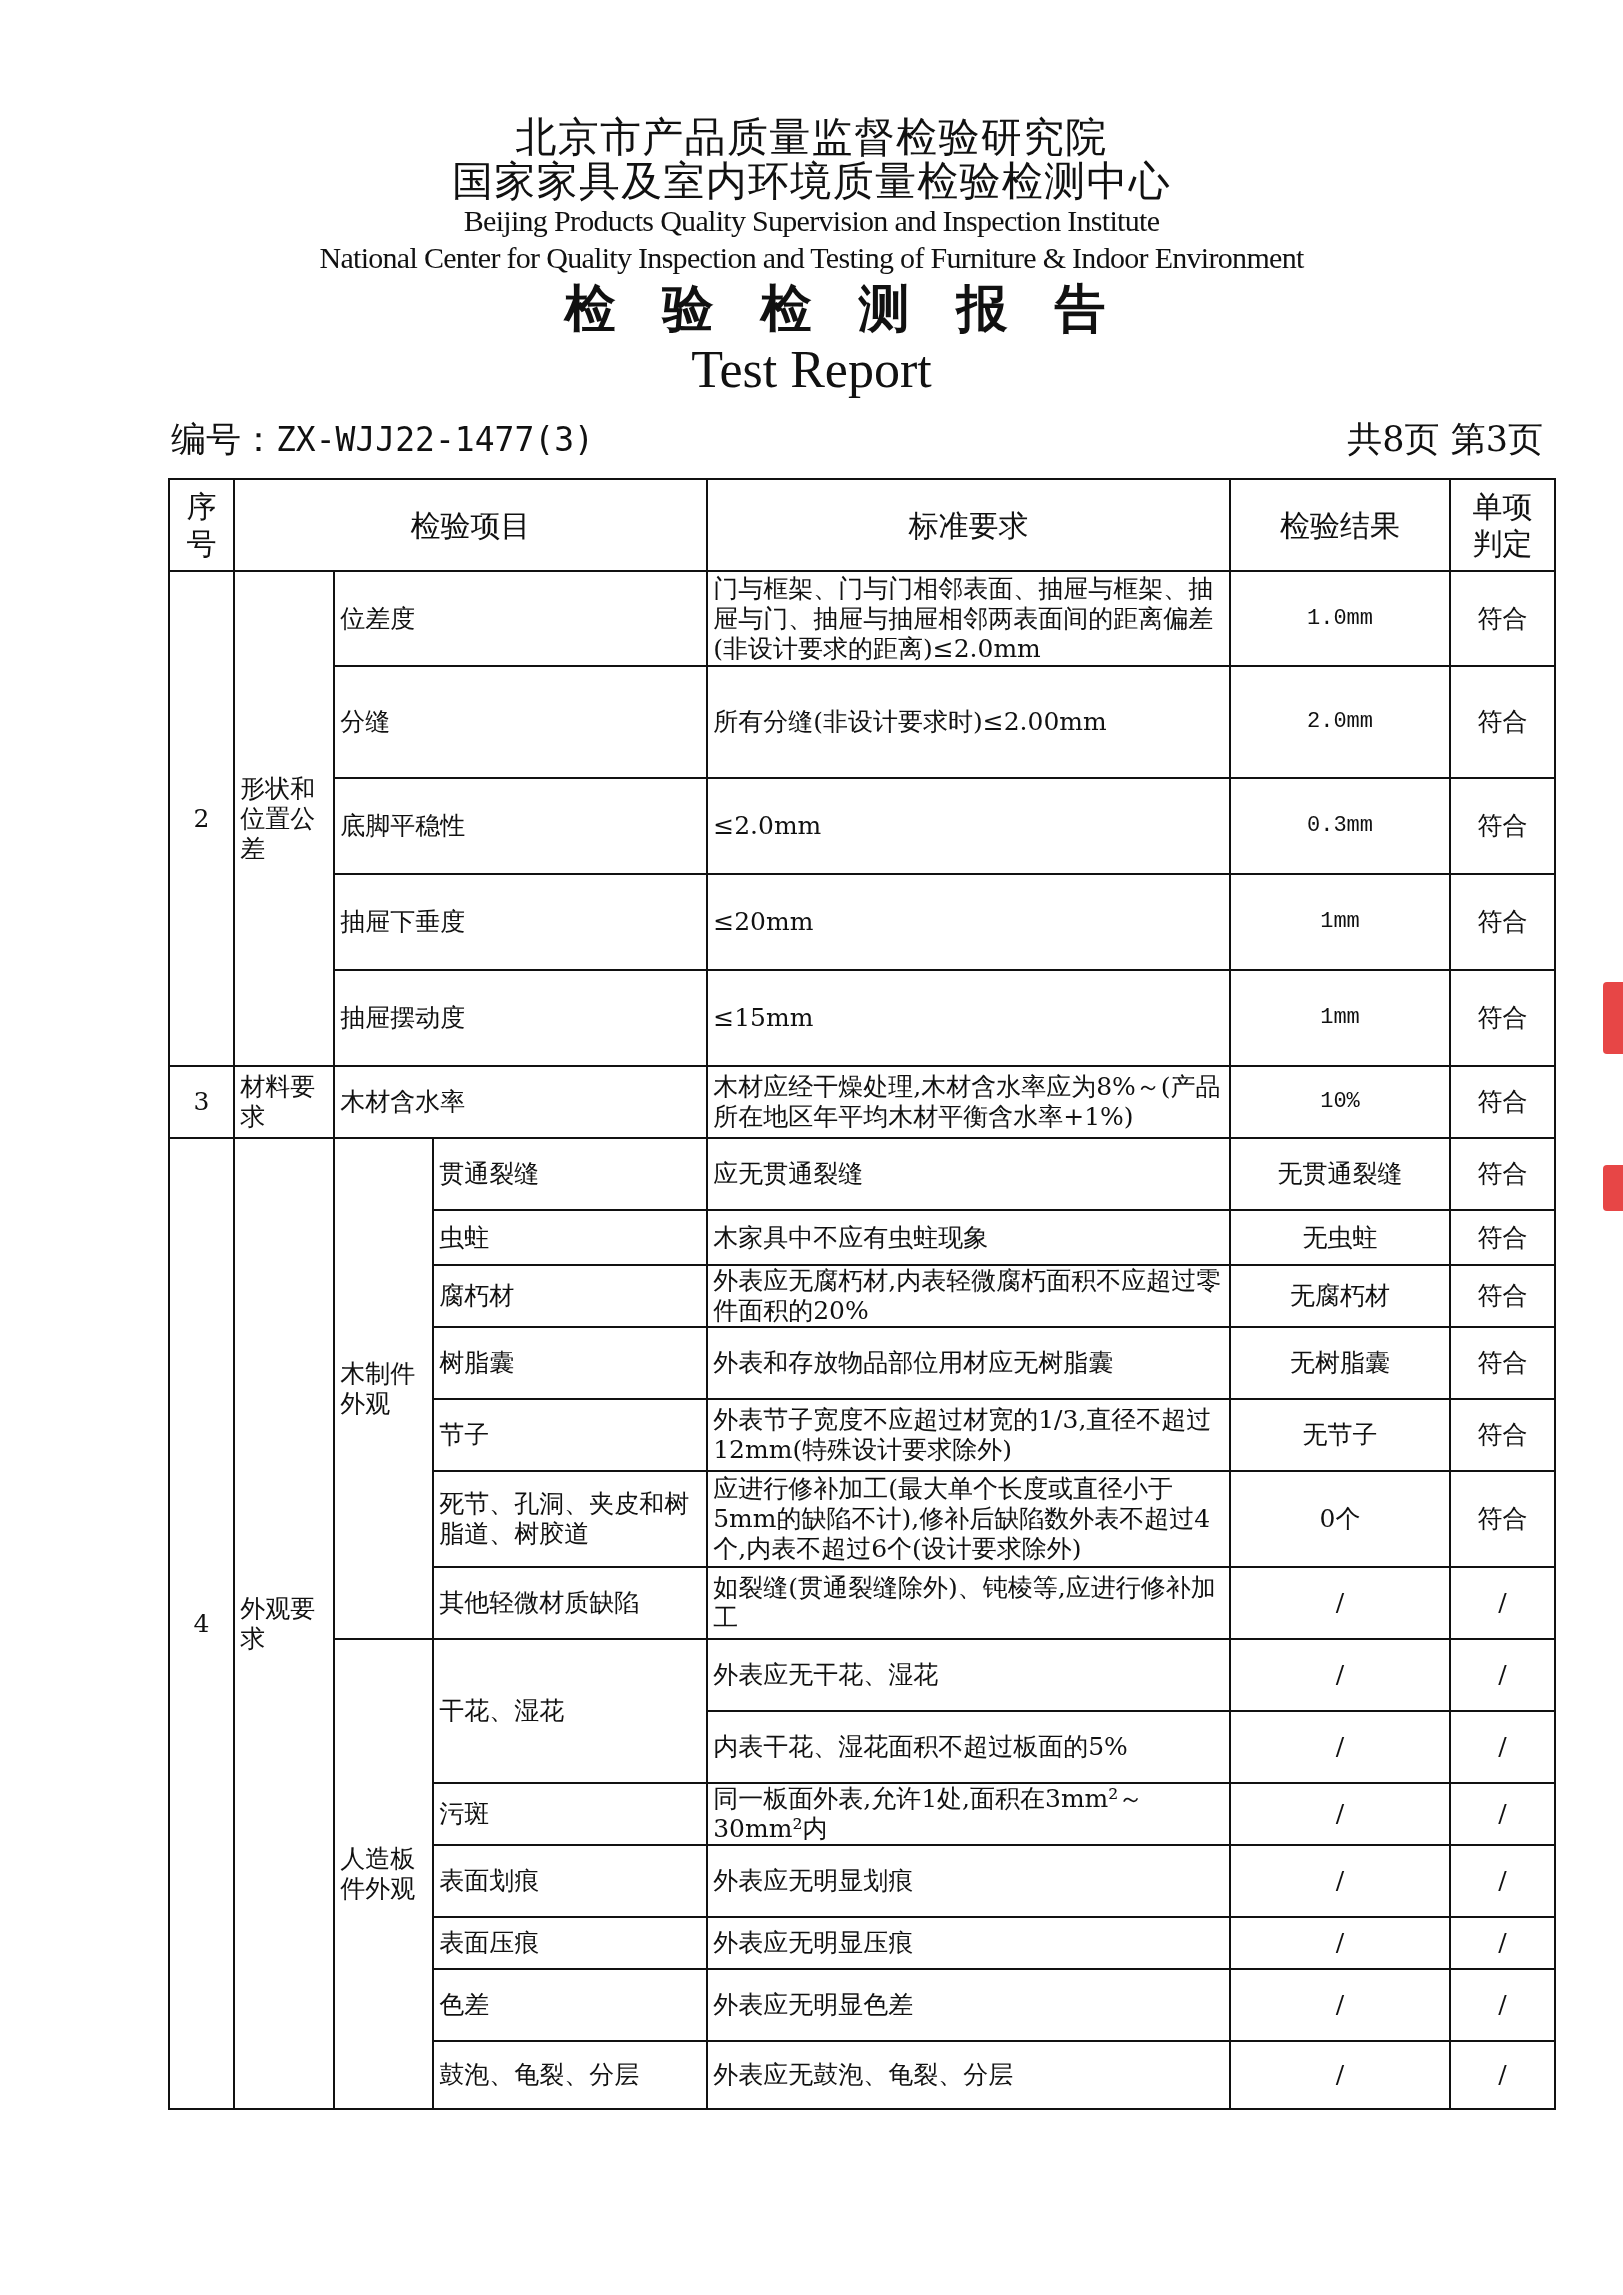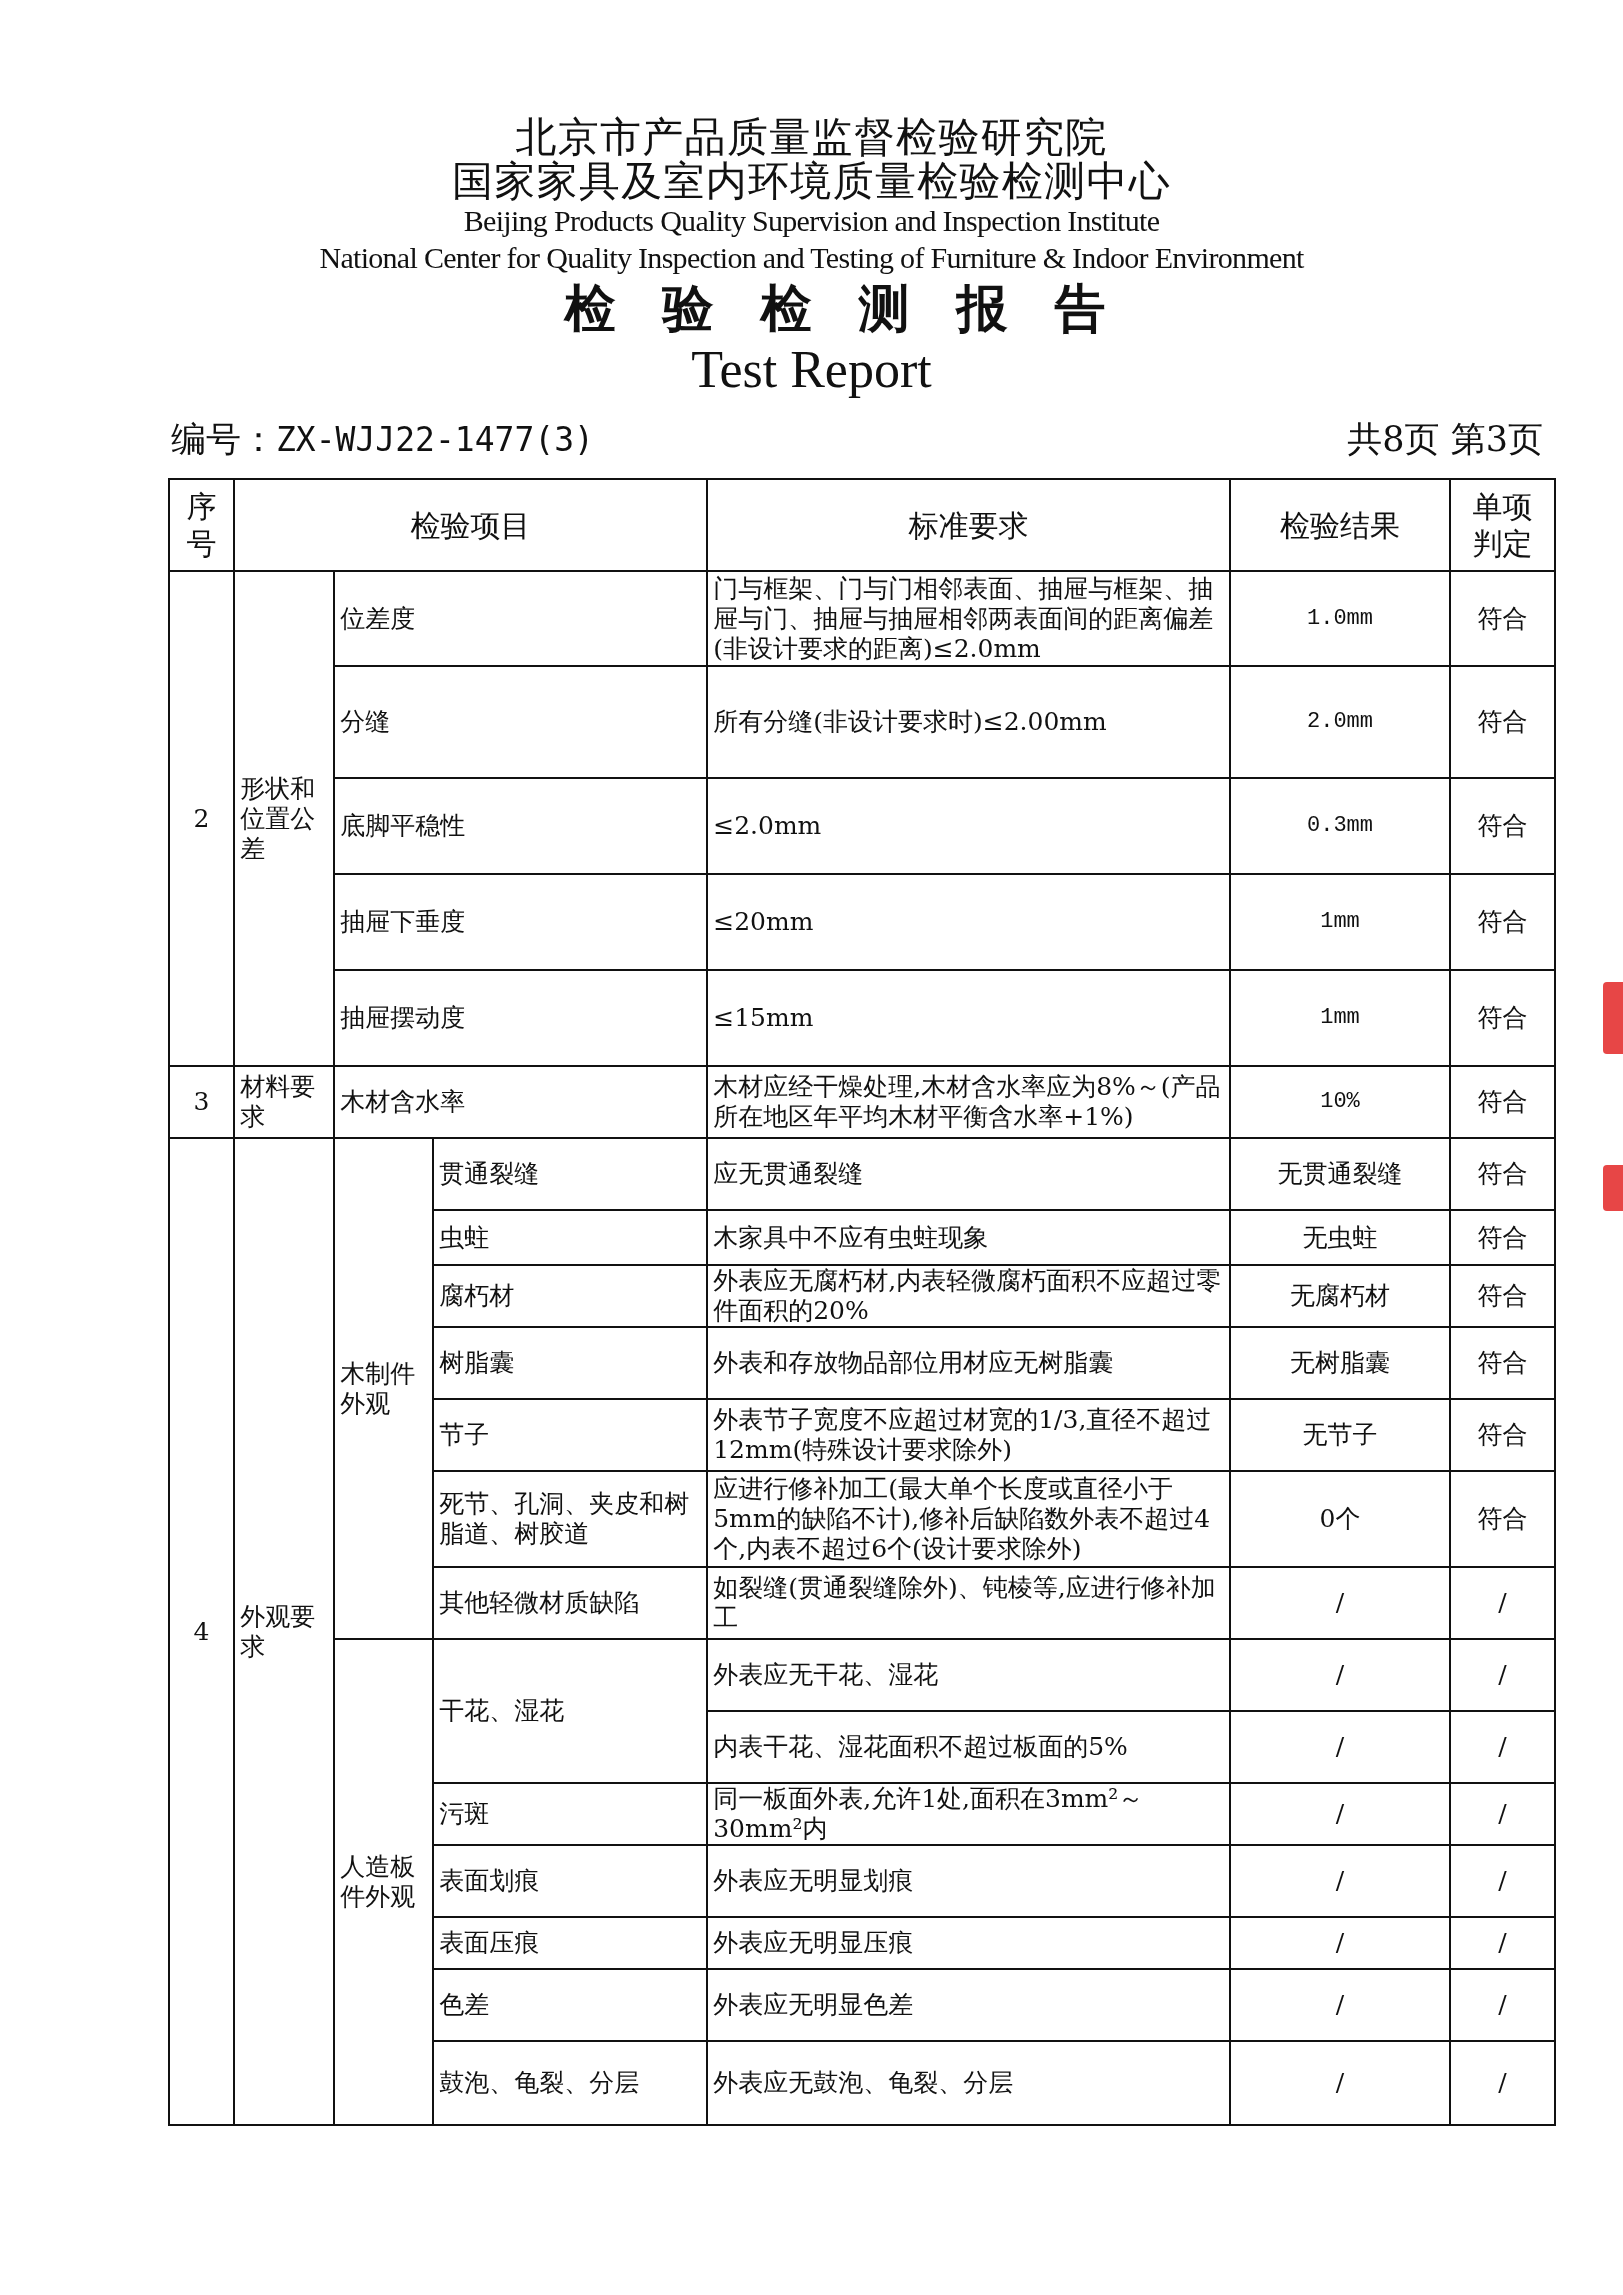--- a/index.html
+++ b/index.html
@@ -174,21 +174,21 @@
     <td class="std">外表应无明显压痕</td>
     <td class="c">/</td>
     <td class="c">/</td>
   </tr>
   <tr style="height:72px">
     <td>色差</td>
     <td class="std">外表应无明显色差</td>
     <td class="c">/</td>
     <td class="c">/</td>
   </tr>
-  <tr style="height:84px">
+  <tr style="height:68px">
     <td>鼓泡、龟裂、分层</td>
     <td class="std">外表应无鼓泡、龟裂、分层</td>
     <td class="c">/</td>
     <td class="c">/</td>
   </tr>
 </tbody>
   </table>
 
 <div class="seal" style="top:982px;height:72px;"></div>
 <div class="seal" style="top:1165px;height:46px;"></div>

